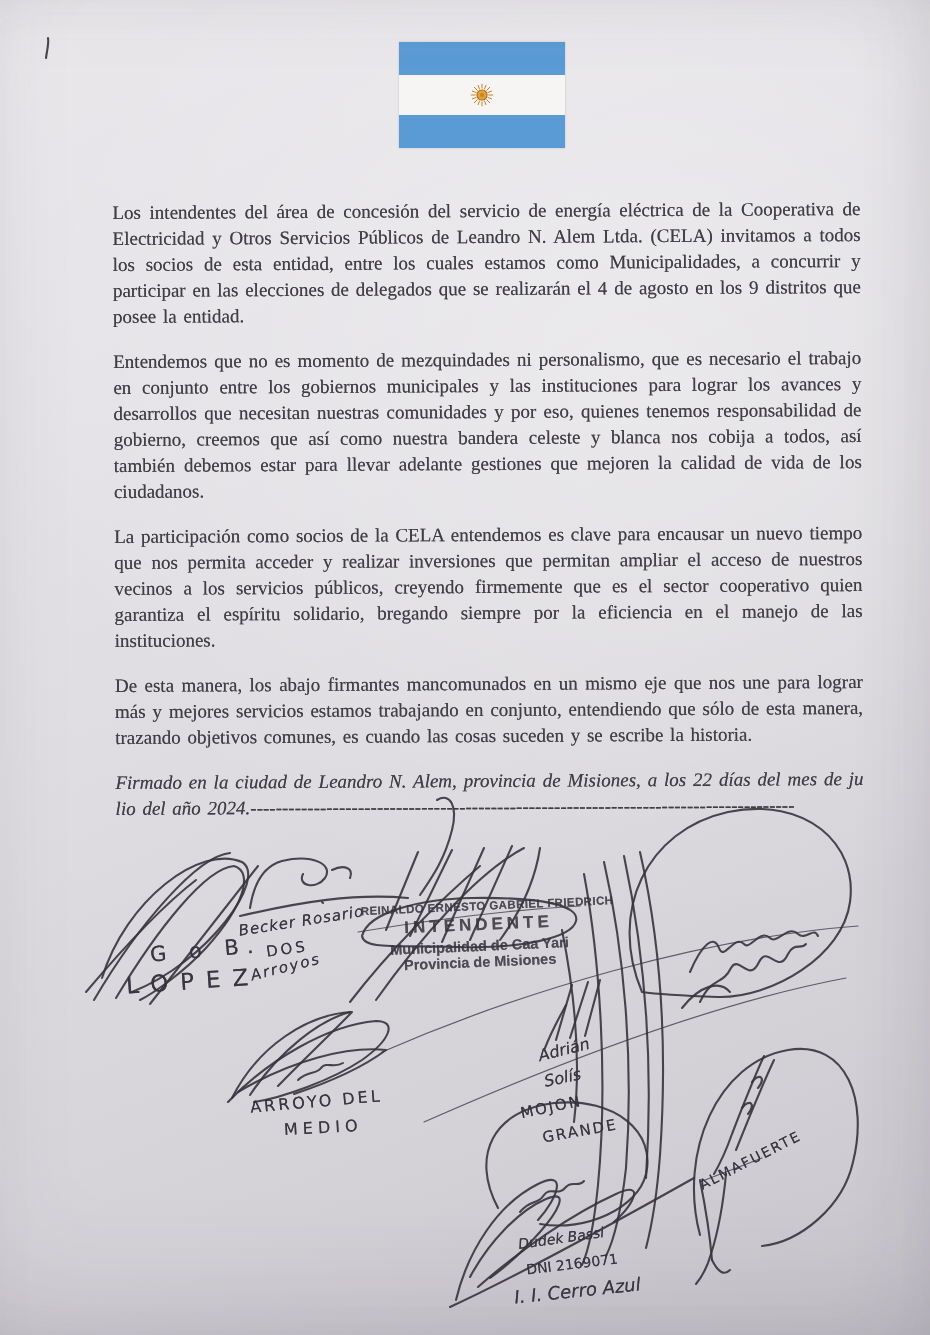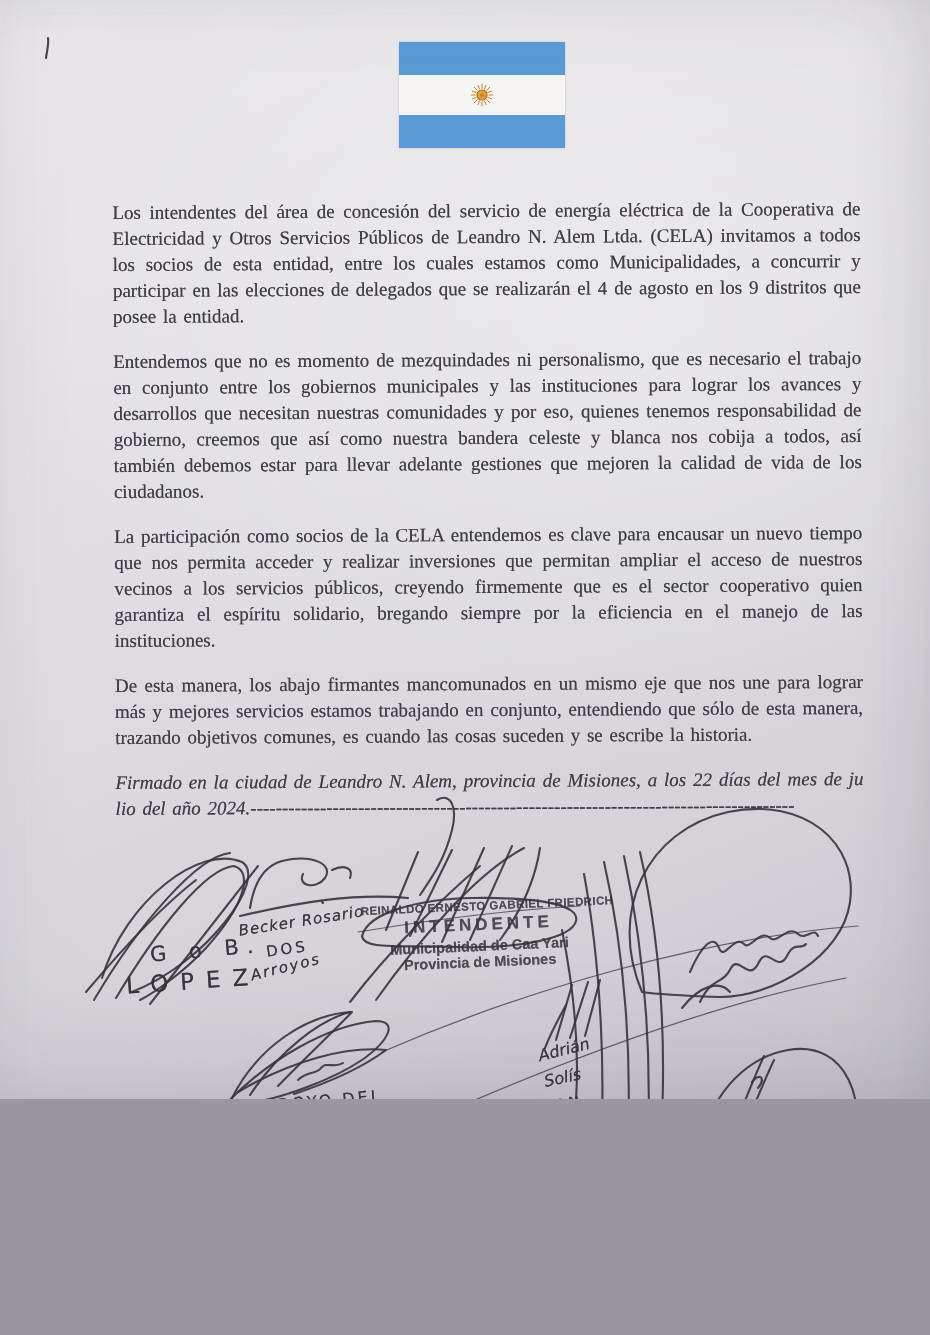--- a/index.html
+++ b/index.html
@@ -1,17 +1,17 @@
 <!DOCTYPE html>
 <html><head>
 <meta charset="utf-8">
 <style>
   html,body{margin:0;padding:0;background:#9a979e;}
   .page{
-    position:relative;width:930px;height:1099px;overflow:hidden;
+    position:relative;width:930px;height:1335px;overflow:hidden;
     background:
       radial-gradient(95% 60% at 68% 28%, rgba(255,255,255,0.30), rgba(255,255,255,0) 70%),
       linear-gradient(158deg,#eae8eb 0%,#e4e2e6 28%,#dddbdf 52%,#d4d1d7 78%,#c7c4cb 100%);
     font-family:"Liberation Serif", serif;
   }
   .page::after{
     content:"";position:absolute;inset:0;pointer-events:none;
     box-shadow:inset 0 -70px 140px -70px rgba(70,65,80,0.20),
                inset -45px 0 110px -70px rgba(70,65,80,0.14),
                inset 0 40px 90px -60px rgba(120,115,128,0.18);

